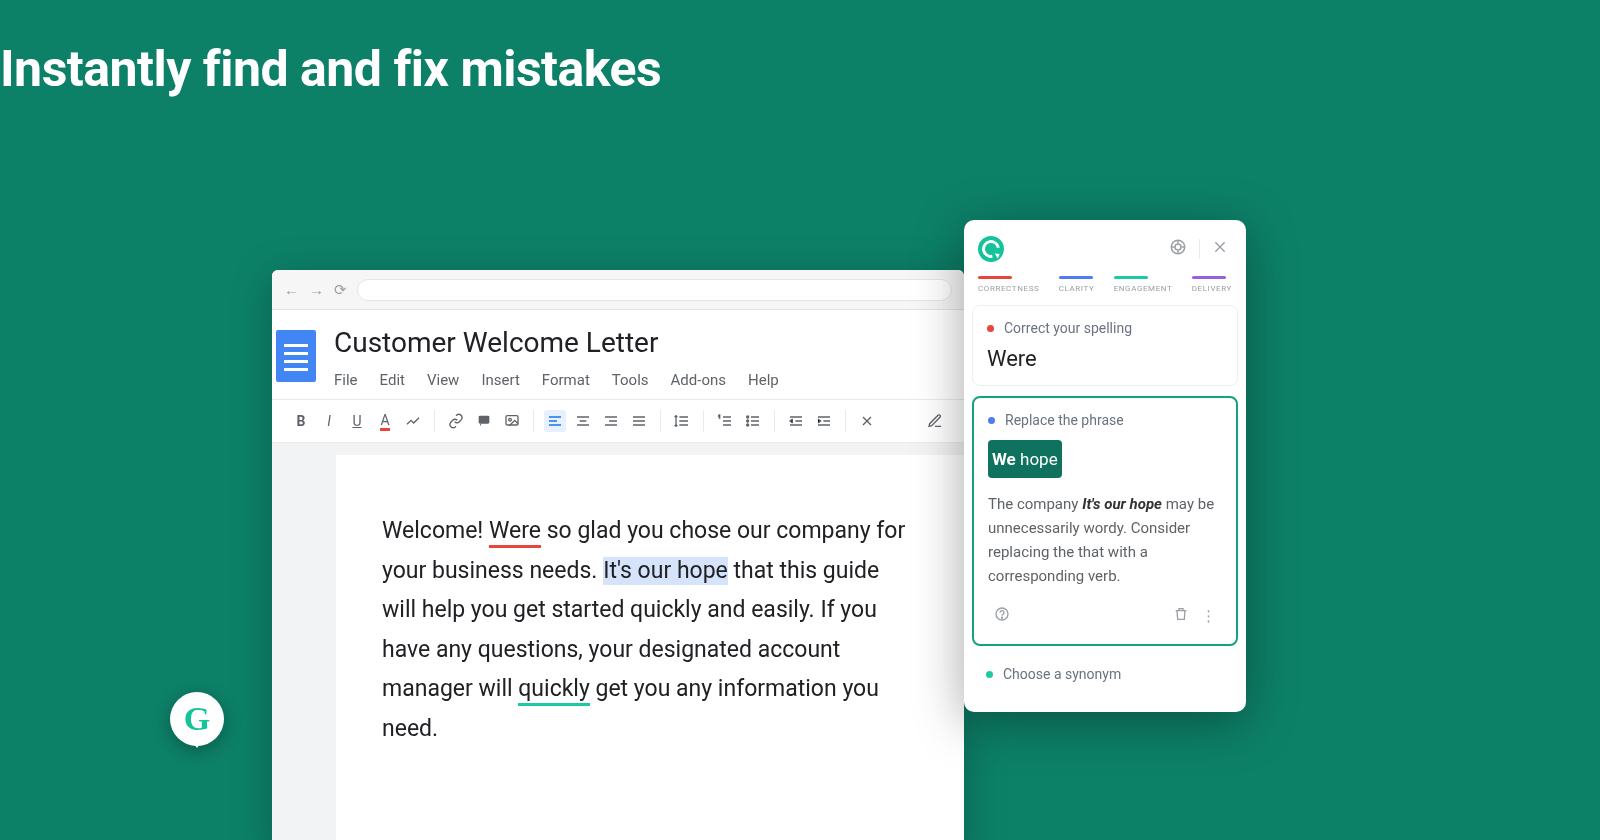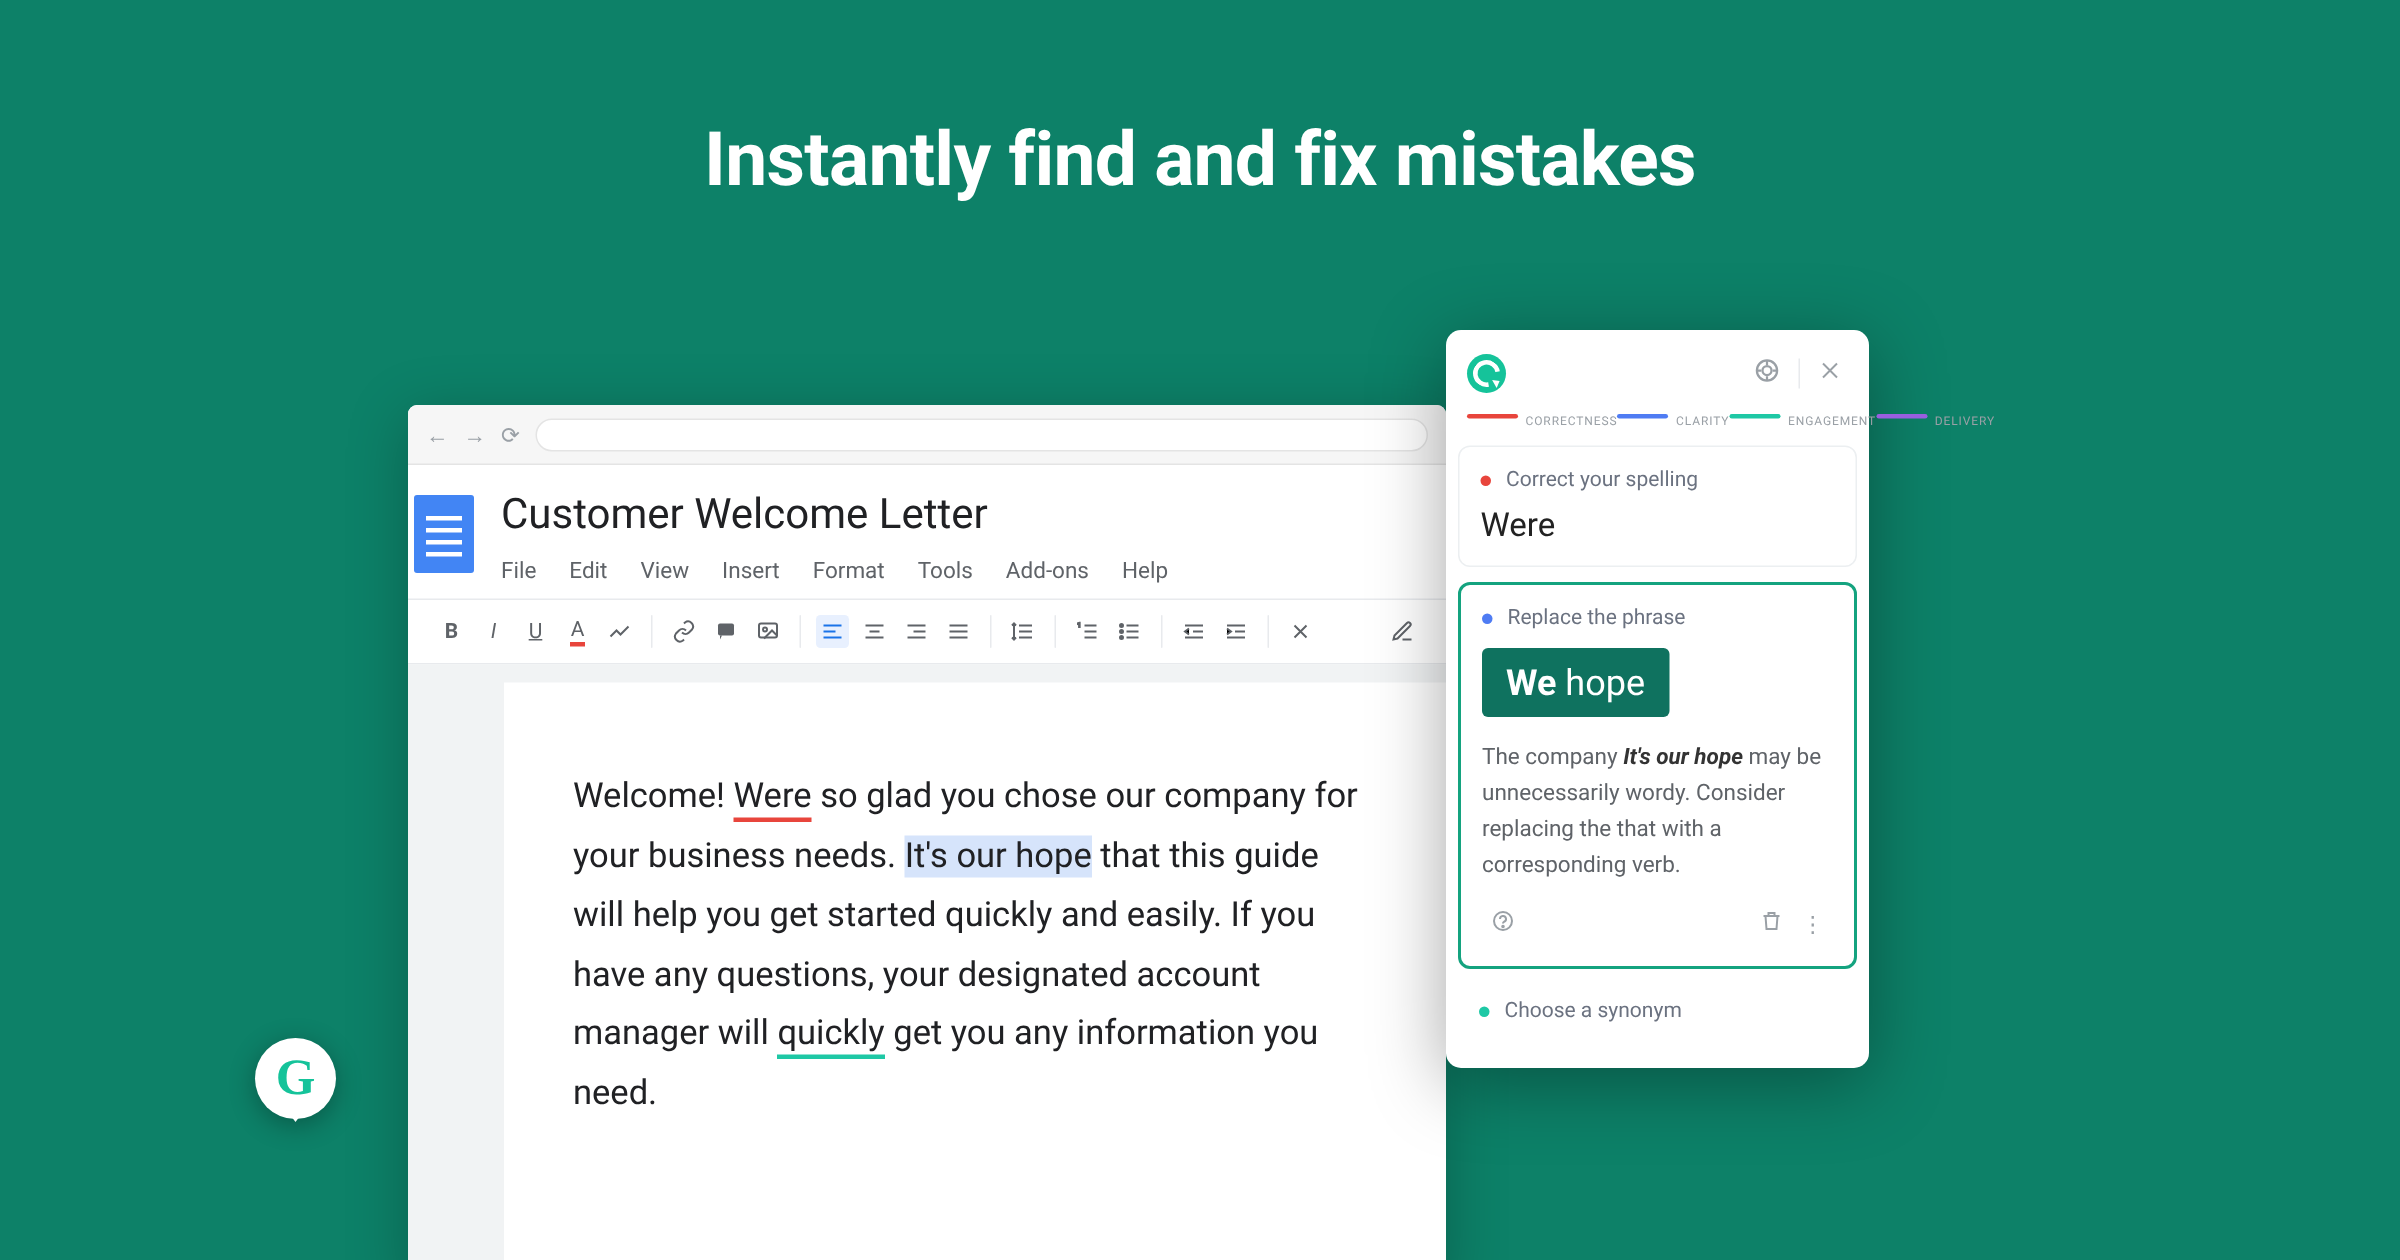--- a/index.html
+++ b/index.html
@@ -7,22 +7,21 @@
     width: 1600px; height: 840px;
     background: #0d8168;
     font-family: -apple-system, BlinkMacSystemFont, "Segoe UI", Roboto, Arial, sans-serif;
     overflow: hidden;
     position: relative;
   }
   .hero-title {
     color: #fff;
     font-size: 50px;
     font-weight: 700;
-    text-align: center;
-    padding-top: 78px;
+    padding-top: 40px;
     letter-spacing: -0.5px;
   }
 
   
   .browser {
     position: absolute;
     left: 272px; top: 270px;
     width: 692px;
     background: #fff;
     border-radius: 6px 6px 0 0;
@@ -116,21 +115,21 @@
     position: absolute; right: 4px; bottom: 4px;
     width: 0; height: 0;
     border-left: 4px solid #fff; border-top: 3px solid transparent; border-bottom: 3px solid transparent;
     transform: rotate(-30deg);
   }
   .panel-top .spacer { flex: 1; }
   .target-icon, .close-icon { color: #9aa0a6; cursor: pointer; padding: 4px; }
   .vline { width: 1px; height: 20px; background: #e8eaed; margin: 0 8px; }
 
   .cats { display: flex; justify-content: space-between; padding: 2px 14px 12px 14px; }
-  .cat { display: flex; flex-direction: row; align-items: start; gap: 5px; }
+  .cat { display: flex; flex-direction: column; align-items: start; gap: 5px; }
   .cat .bar { width: 34px; height: 3px; border-radius: 2px; }
   .cat .lbl { font-size: 8px; letter-spacing: 0.6px; color: #9aa0a6; }
   .bar.red { background: #e8453c; }
   .bar.blue { background: #4f7cf3; }
   .bar.green { background: #1ec8a5; }
   .bar.purple { background: #9a5ee0; }
 
   .card {
     margin: 0 8px 10px 8px; padding: 14px 14px;
     border: 1px solid #eceff1; border-radius: 8px;
@@ -142,22 +141,22 @@
   .dot.blue { background: #4f7cf3; }
   .dot.green { background: #1ec8a5; }
   .card .big { font-size: 22px; color: #222; margin-top: 10px; }
 
   .card.active { border: 2px solid #14a37f; }
   .strike { font-size: 21px; color: #333; text-decoration: line-through; text-decoration-color: #e8453c; text-decoration-thickness: 2px; display: inline-block; margin-top: 10px; }
   .arrow-right { display: inline-block; margin-left: 12px; color: #9aa0a6; font-size: 18px; vertical-align: middle; }
   .suggest-btn {
     display: inline-block; margin-top: 12px;
     background: #0f725f; color: #fff;
-    padding: 9px 16px; border-radius: 4px;
-    font-size: 24px; cursor: pointer;
+    padding: 9px 4px; border-radius: 4px;
+    font-size: 17px; cursor: pointer;
   }
   .suggest-btn b { font-weight: 700; }
   .explain { font-size: 15px; color: #5f6368; line-height: 1.6; margin-top: 14px; }
   .explain em { font-style: italic; font-weight: 700; color: #333; }
   .card-foot { display: flex; align-items: center; margin-top: 14px; color: #9aa0a6; }
   .card-foot .sp { flex: 1; }
   .ficon { cursor: pointer; padding: 4px 6px; font-size: 15px; }
 
   .row-simple { display: flex; align-items: center; gap: 10px; padding: 10px 22px; color: #6b7280; font-size: 14px; }
 

